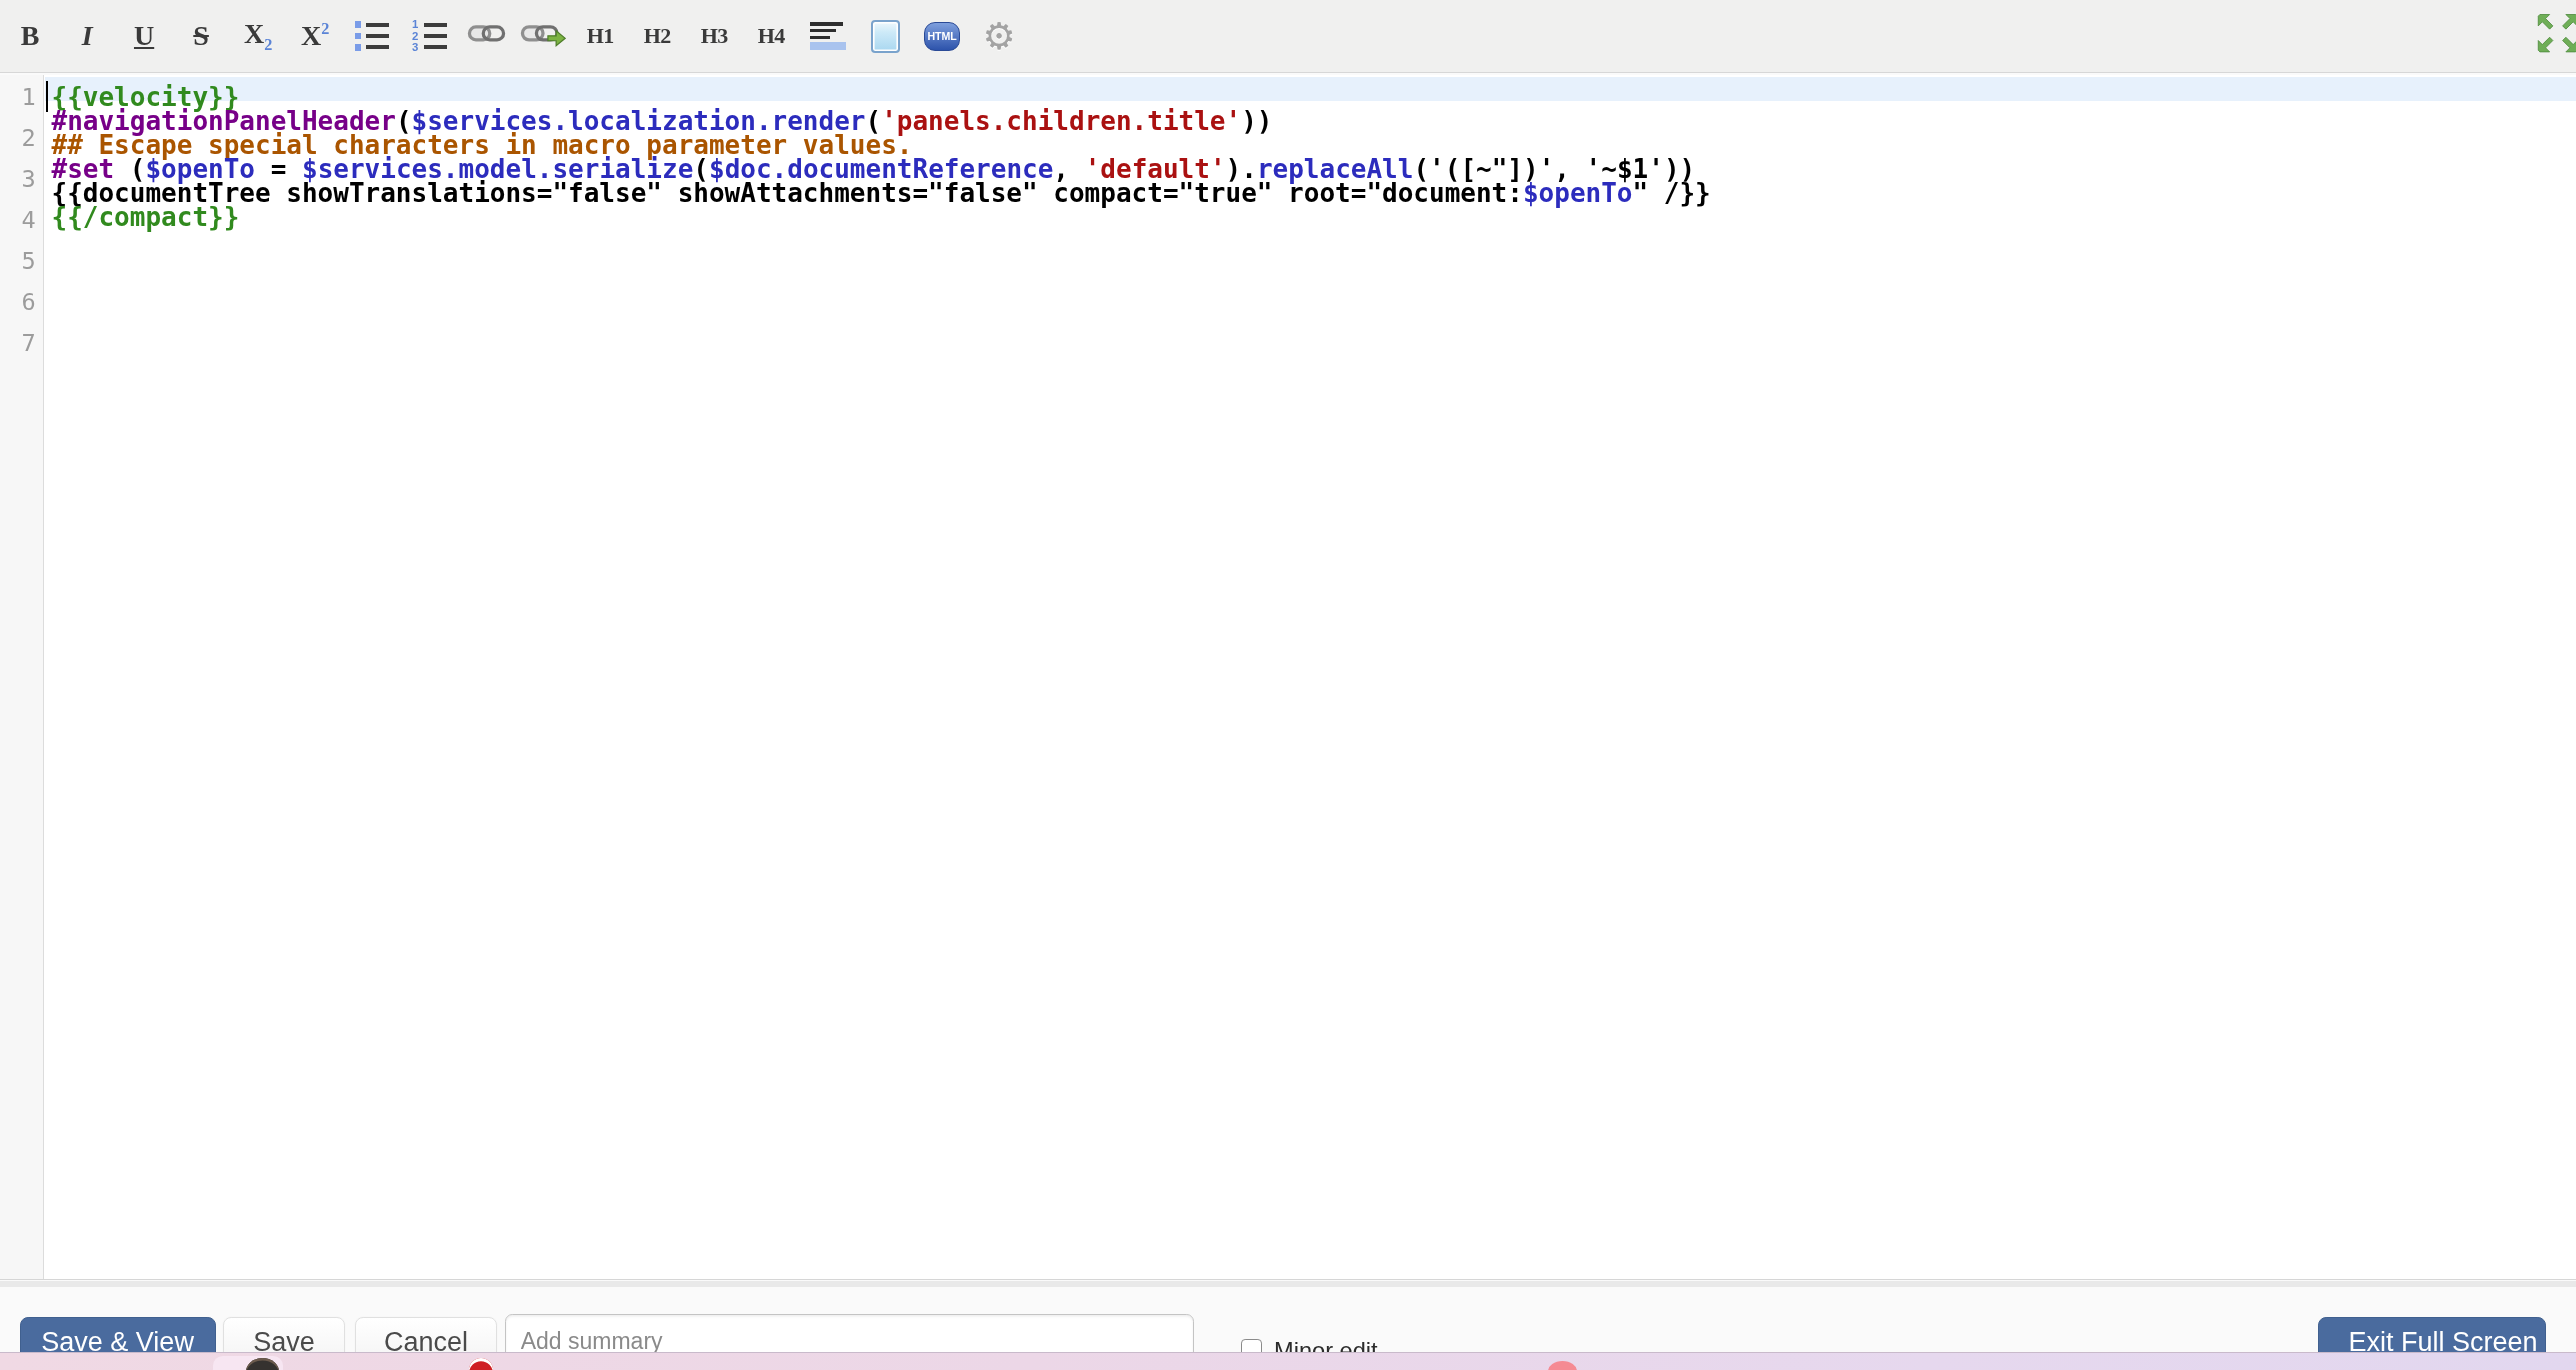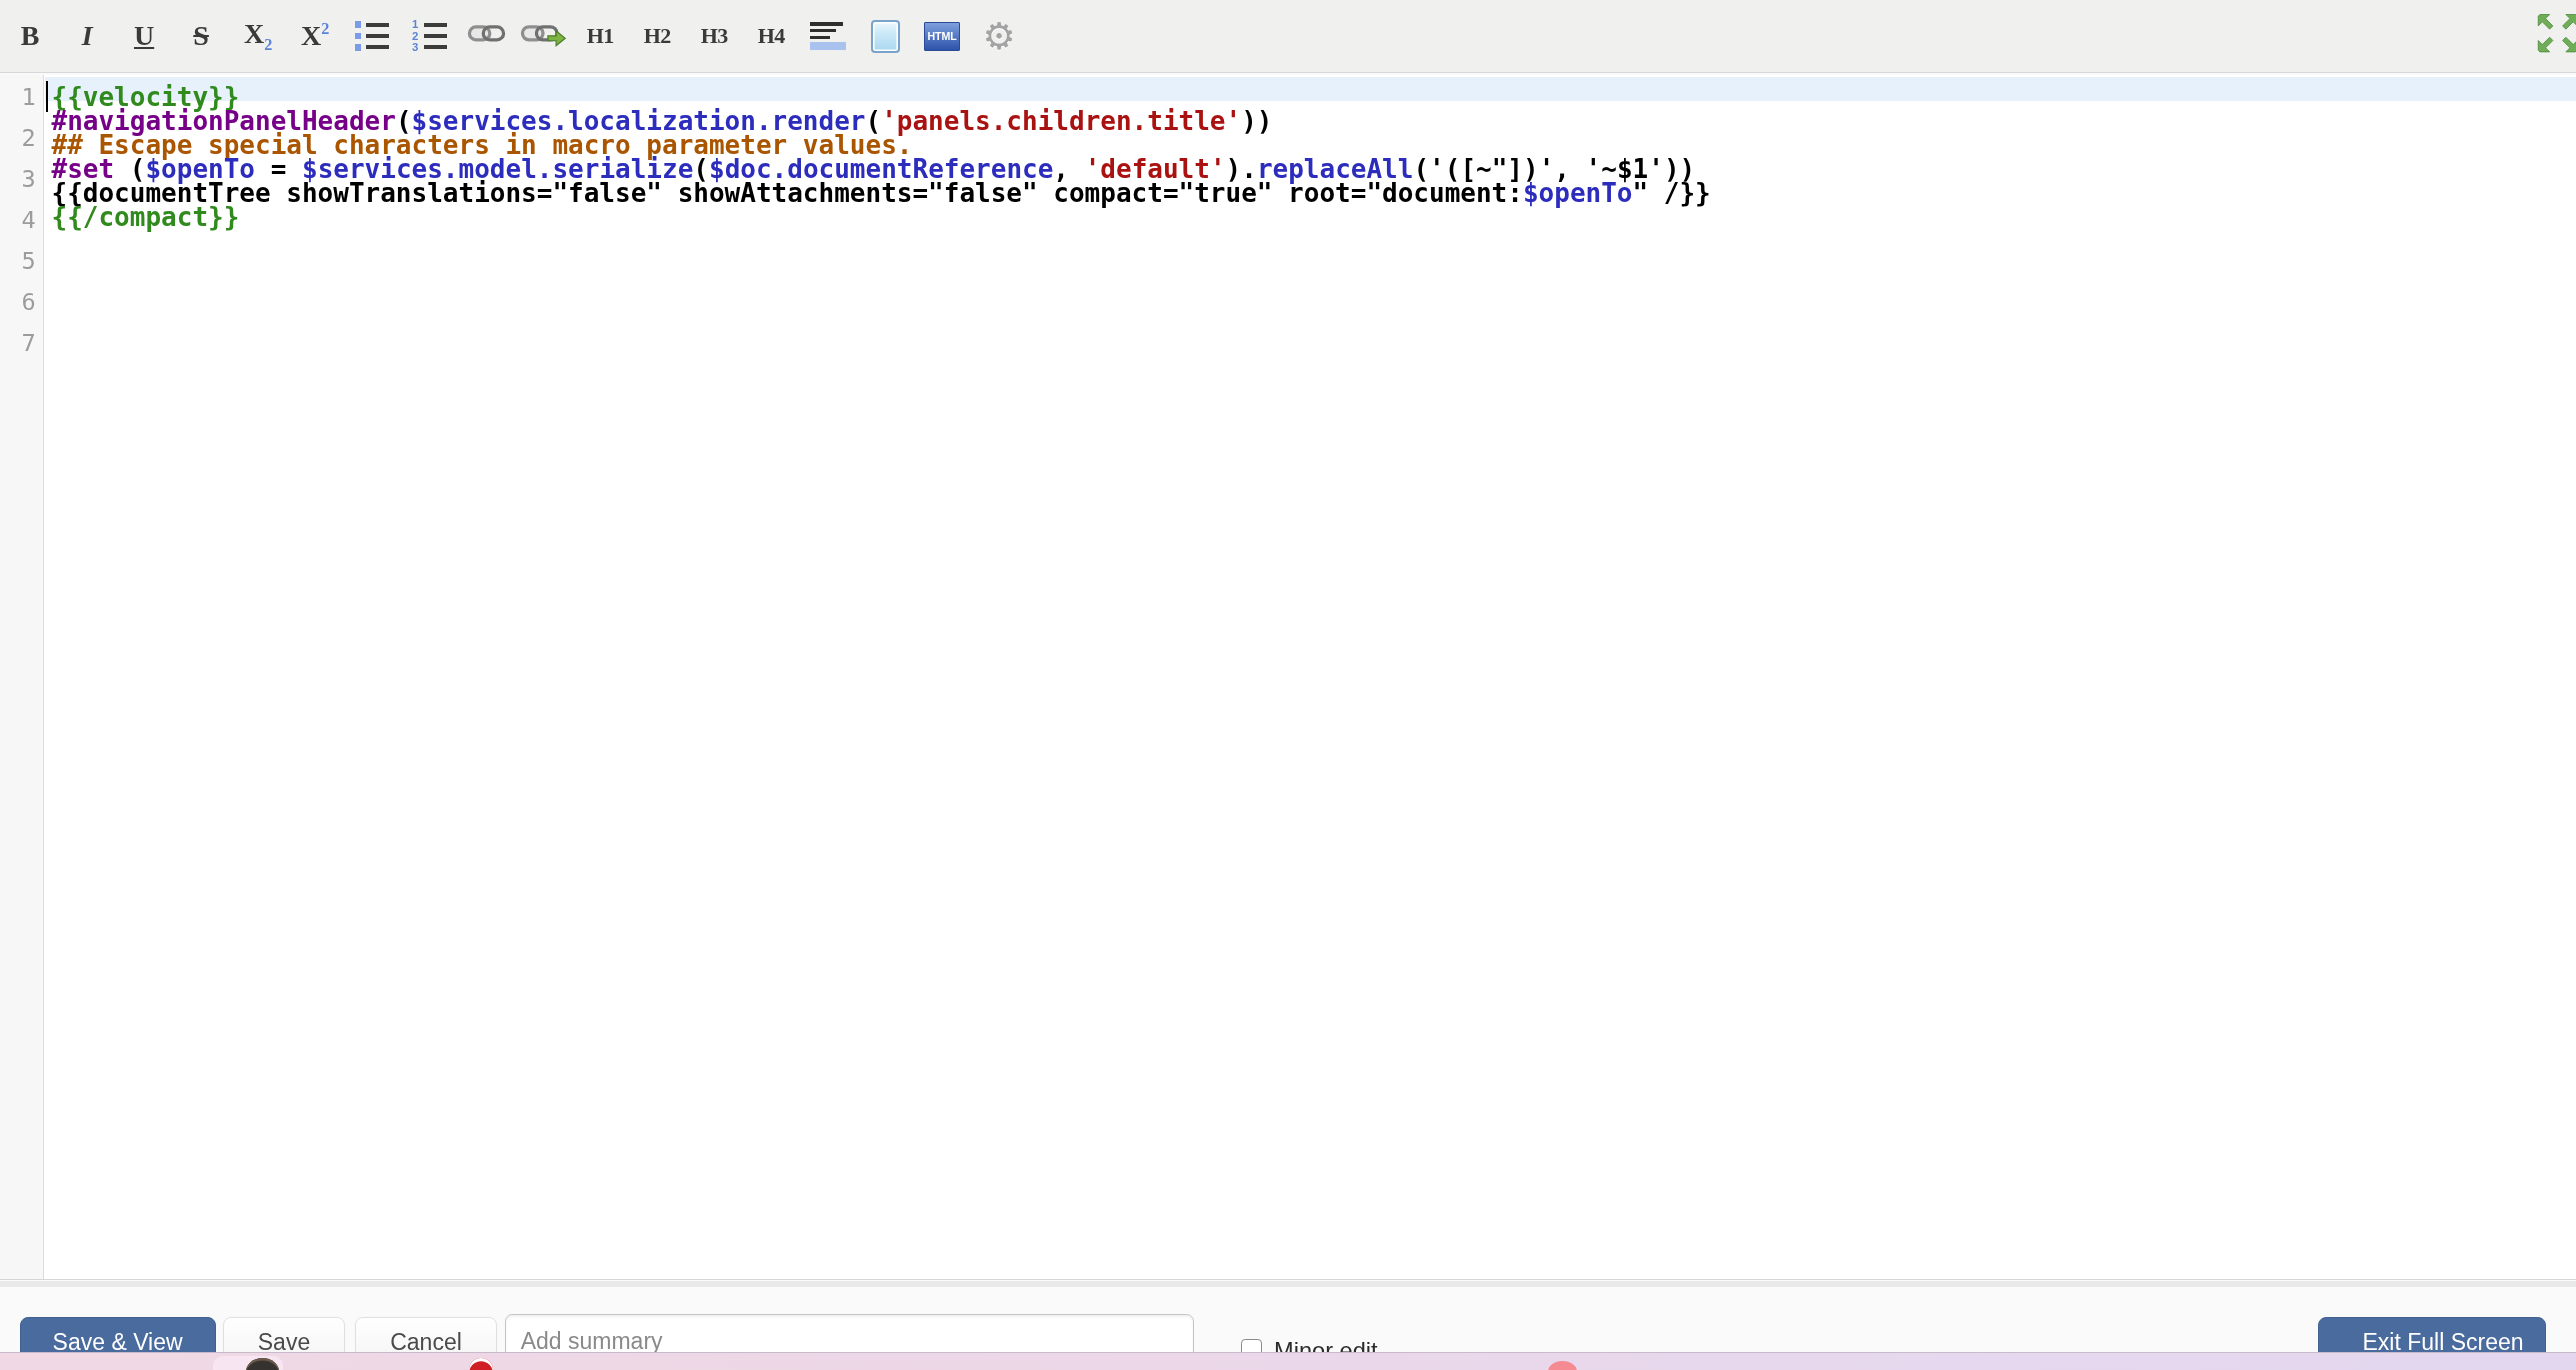--- a/index.html
+++ b/index.html
@@ -38,21 +38,21 @@
   .icon-hr .b2 { width:26px; height:3.3px; background:#2e2e2e; }
   .icon-hr .b3 { width:19.6px; height:3.3px; background:#2e2e2e; }
   .icon-hr .blue { width:36px; height:7.3px; background:#a9c3ee; }
 
   .icon-img {
     width:29px; height:33px; border:2.4px solid #7aa3cc; border-radius:4.1px;
     background:linear-gradient(#eef8fd 0%, #cdeaf8 35%, #a9d7f0 100%);
     box-shadow:inset 0 0 0 1.6px #ffffff;
   }
   .icon-html {
-    width:36px; height:29px; border-radius:1px;
+    width:36px; height:29px; border-radius:11px;
     background:linear-gradient(#7e9fdd, #2d53ab);
     border:0.8px solid #2a4a96; color:#fff; font-size:10.6px; font-weight:bold;
     display:flex; align-items:center; justify-content:center; letter-spacing:0;
   }
   .icon-gear { font-size:37px; color:#a3a3a3; line-height:1; text-shadow:0 0.8px 0 #fff; font-family:"DejaVu Sans", sans-serif; }
 
   .fullscreen-toggle { position:absolute; right:-11.4px; top:11.4px; width:52px; height:46px; cursor:pointer; }
 
   
   .editor {
@@ -78,21 +78,21 @@
   .tok-string { color:var(--code-string, #aa1111); }
   .tok-var { color:var(--code-variable, #2c2cbd); }
   .tok-plain { color:#000; }
   .caret { position:absolute; left:0.8px; top:4.9px; width:2px; height:31px; background:#000; }
 
   
   .page-gap { position:absolute; left:0; top:1281px; width:2576px; height:6.5px; background:#e9e9e9; }
   .footer-bar { position:absolute; left:0; top:1287px; width:2576px; height:83px; background:#fafafa; }
   .btn {
     position:absolute; top:30px; height:51px; border-radius:8.1px;
-    font-size:23px; display:flex; align-items:center; justify-content:center;
+    font-size:27px; display:flex; align-items:center; justify-content:center;
     cursor:pointer; font-family:"Liberation Sans", sans-serif;
   }
   .btn-blue { background:var(--accent-blue, #4a6b9e); color:#ffffff; border:0.8px solid #40608f; }
   .btn-white {
     background:linear-gradient(#ffffff, #f3f3f3); color:#4a4a4a;
     border:0.8px solid #e0e0e0; box-shadow:0 0.8px 1.6px rgba(0,0,0,0.05);
   }
   .summary-input {
     position:absolute; left:505px; top:27px; width:689px; height:54px;
     border:0.8px solid #c4c4c4; border-radius:7.3px; background:#fff;

